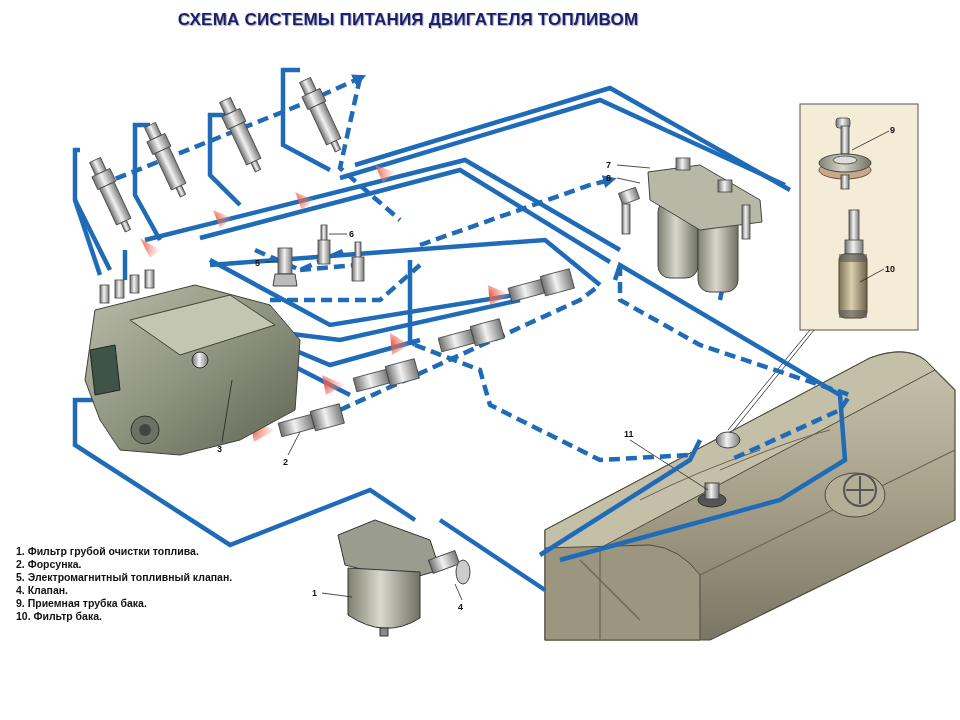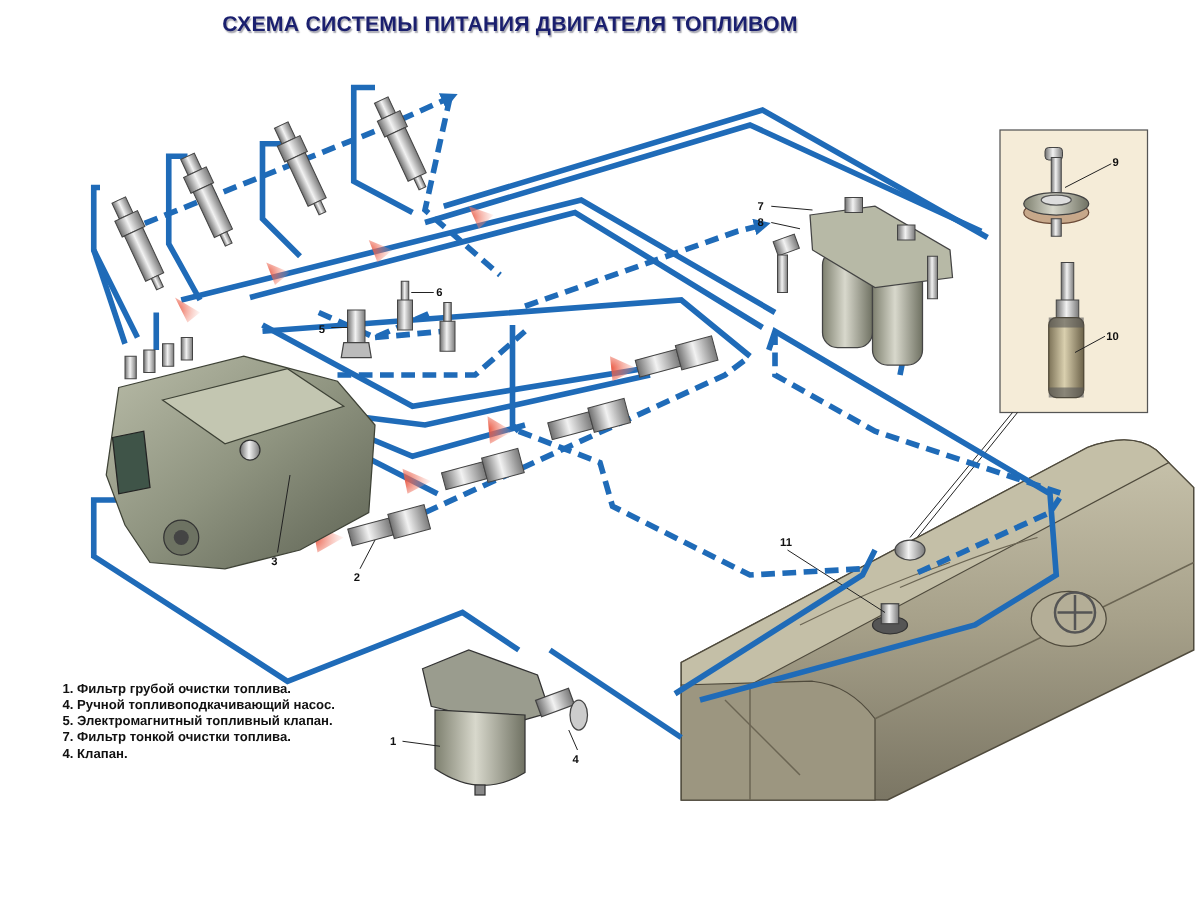--- a/index.html
+++ b/index.html
@@ -6,21 +6,21 @@
   body { width: 960px; height: 720px; position: relative; overflow: hidden;
          font-family: "Liberation Sans", sans-serif; }
   #title { position: absolute; left: 0; top: 10px; width: 816px; text-align: center;
            font-family: "Liberation Sans", sans-serif; font-weight: bold; font-size: 17px;
            color: #1a1f6e; letter-spacing: 0.2px;
            text-shadow: 1px 1px 1px rgba(0,0,30,0.35); }
   #diagram { position: absolute; left: 0; top: 0; }
   #legend { position: absolute; left: 16px; top: 545px; margin: 0; padding: 0; list-style: none;
             font-family: "Liberation Sans", sans-serif; font-weight: bold; font-size: 10.5px;
             color: #111; line-height: 13px; }
-  #legend li { white-space: nowrap; margin-left: 34px; }
+  #legend li { white-space: nowrap; }
   .callout { font-family: "Liberation Sans", sans-serif; font-weight: bold; font-size: 9px; fill: #111; }
   .pipe { fill: none; stroke: #1f6bb8; stroke-width: 4.5; stroke-linejoin: miter; stroke-linecap: butt; }
   .pipe.dash { stroke-dasharray: 11 6; }
   .leader { stroke: #222; stroke-width: 0.8; fill: none; }
   .metal { fill: url(#gMetal); stroke: #444; stroke-width: 0.8; }
   .body { fill: url(#gBody); stroke: #3e4236; stroke-width: 1; }
   .tank { fill: url(#gTank); stroke: #4f4a3c; stroke-width: 1.2; }
   .spray { fill: url(#gSpray); }
 </style>
 </head>
@@ -257,17 +257,18 @@
   <g>
     <rect x="430" y="555" width="28" height="14" fill="url(#gMetal)" stroke="#444" transform="rotate(-20 444 562)"></rect>
     <ellipse cx="463" cy="572" rx="7" ry="12" fill="#ccc" stroke="#444"></ellipse>
     <line class="leader" x1="455" y1="584" x2="462" y2="600"></line>
     <text class="callout" x="458" y="610">4</text>
   </g>
 </svg>
 
 <ul id="legend">
   <li>1. Фильтр грубой очистки топлива.</li>
-  <li>4. Ручной топливоподкачивающий насос.</li>
+  <li>2. Форсунка.</li>
   <li>5. Электромагнитный топливный клапан.</li>
-  <li>7. Фильтр тонкой очистки топлива.</li>
   <li>4. Клапан.</li>
+  <li>9. Приемная трубка бака.</li>
+  <li>10. Фильтр бака.</li>
 </ul>
 
 </body></html>

